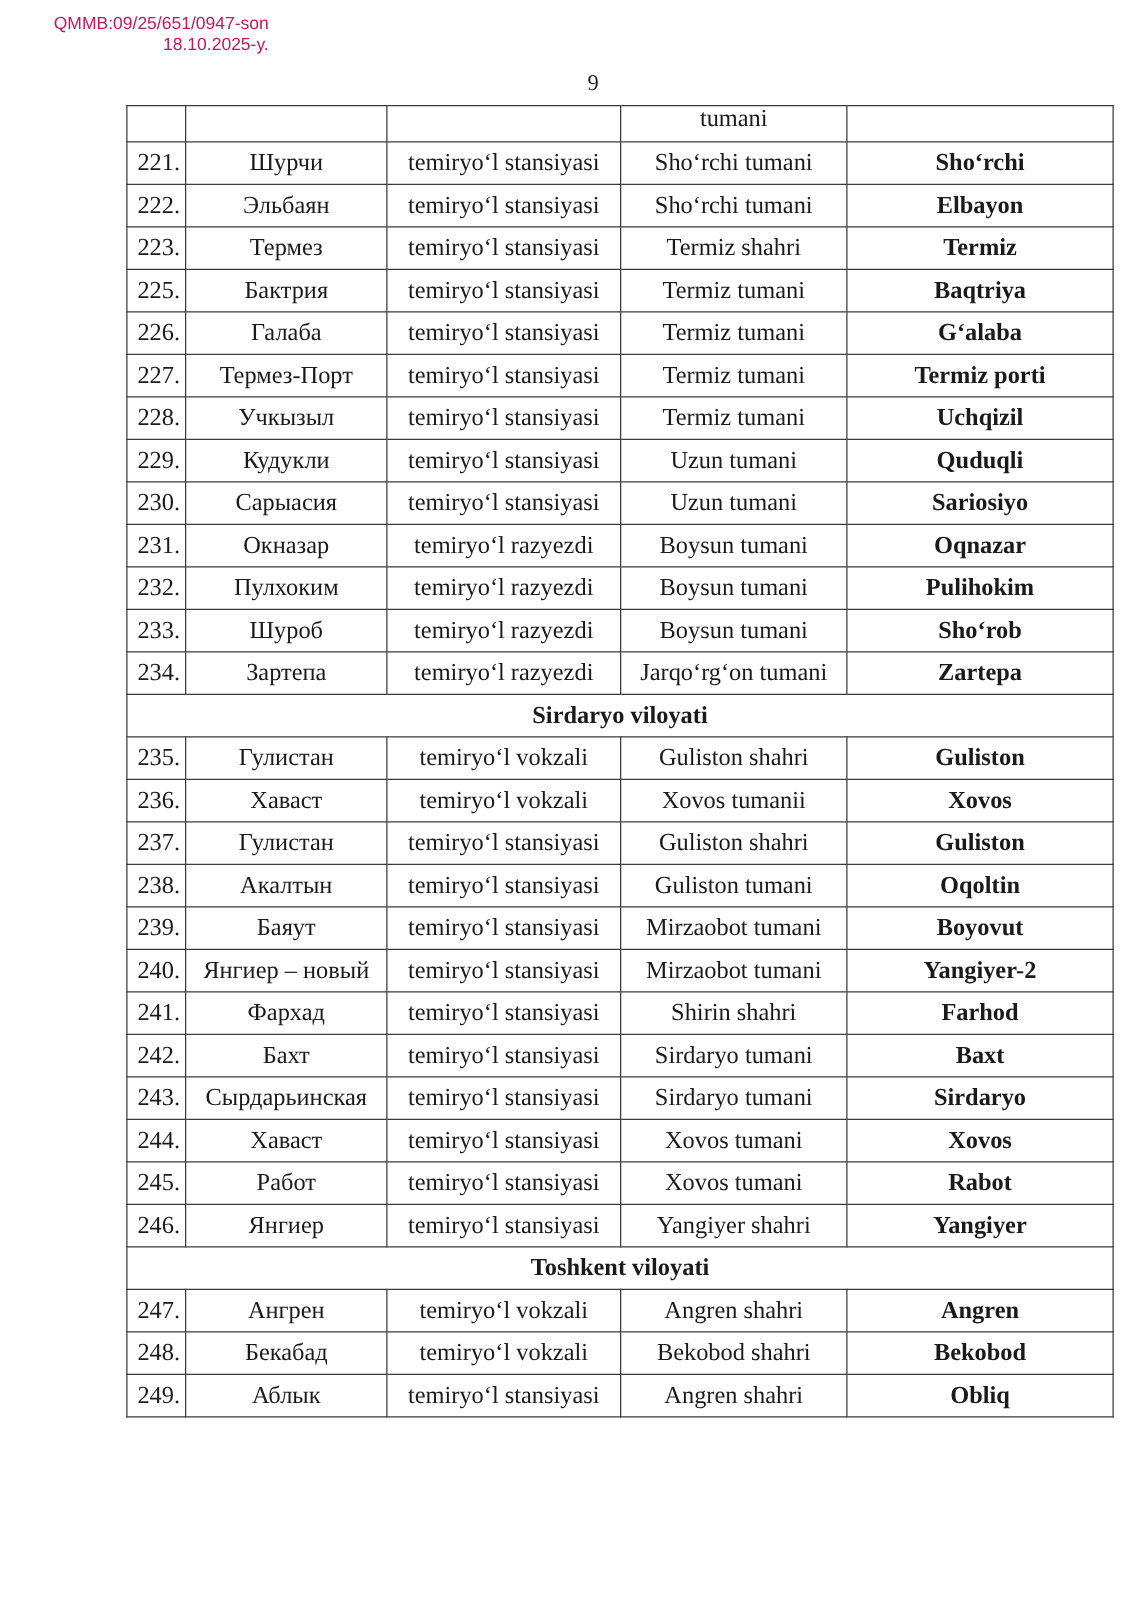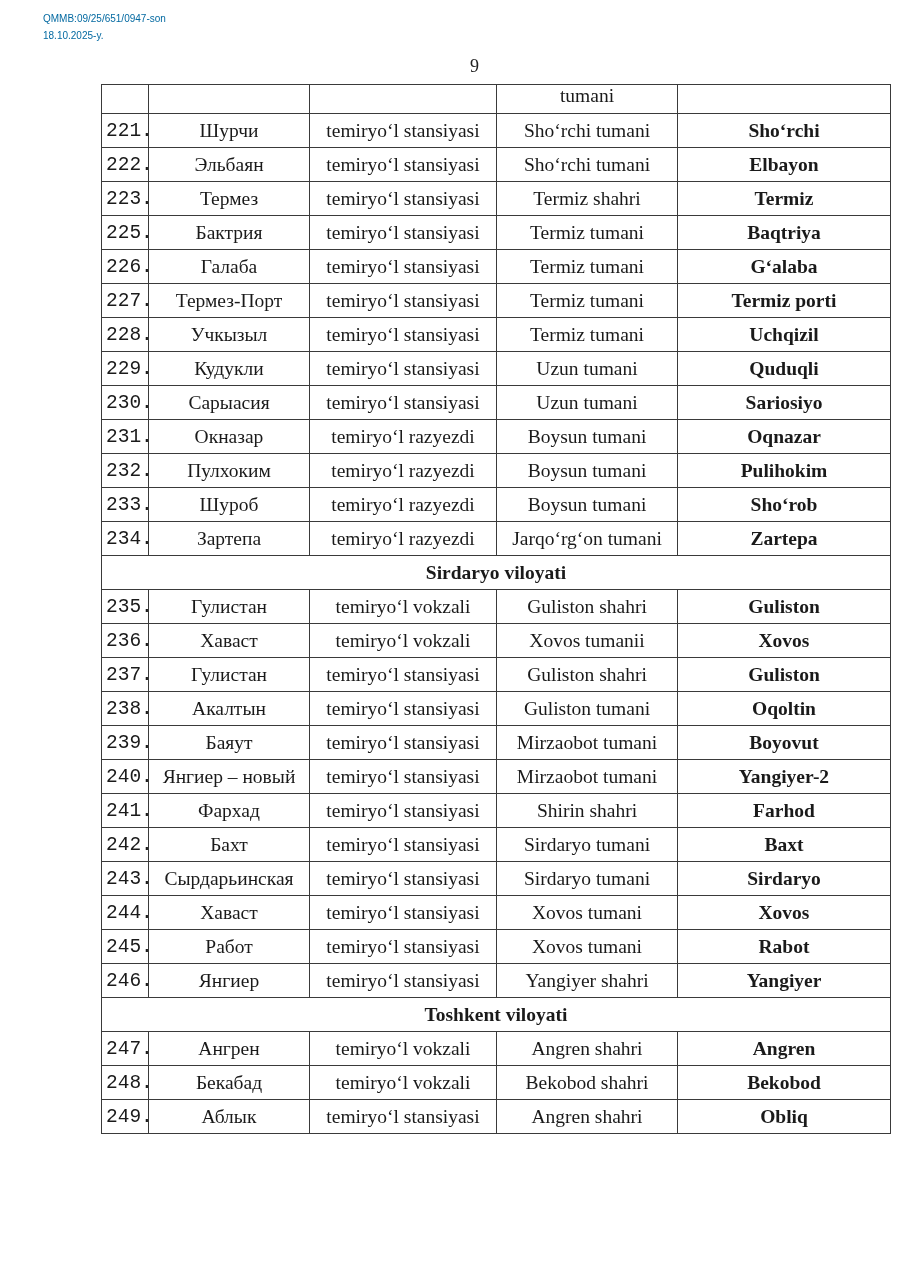--- a/index.html
+++ b/index.html
@@ -2,37 +2,38 @@
 <html><head>
 <meta charset="utf-8">
 <style>
   html, body { margin: 0; padding: 0; }
   body {
     width: 904px; height: 1280px; background: #ffffff; position: relative;
     font-family: "Liberation Serif", serif; color: #1a1a1a; overflow: hidden;
   }
   .stamp {
     position: absolute; left: 43px; top: 10px;
-    font-family: "Liberation Sans", sans-serif; font-size: 10px; line-height: 17px;
-    color: #0369a1;
+    font-family: "Liberation Sans", sans-serif; font-size: 14px; line-height: 17px;
+    color: #be185d;
+    text-align: right;
   }
   .page-number {
     position: absolute; left: 470px; top: 56px; font-size: 18px; color: #222;
   }
   table.doc-table {
     position: absolute; left: 101px; top: 84px;
     border-collapse: collapse; table-layout: fixed;
     width: 789px;
   }
   .doc-table td {
     border: 1.2px solid #3a3a3a; height: 33px; padding: 0;
     font-size: 19.5px; text-align: center; vertical-align: middle;
     white-space: nowrap; overflow: hidden;
   }
-  .doc-table td.num { text-align: center; padding-left: 4px; font-family: Liberation Mono, monospace; }
+  .doc-table td.num { text-align: center; padding-left: 4px; }
   .doc-table td.latin { font-weight: bold; }
   .doc-table tr.first td { height: 28px; vertical-align: top; line-height: 22px; }
   .doc-table tr.section td { font-weight: bold; margin-top: 37px; }
   col.c1 { width: 47px; } col.c2 { width: 161px; } col.c3 { width: 187px; }
   col.c4 { width: 181px; } col.c5 { width: 213px; }
 </style>
 </head>
 <body>
 
 <div class="stamp">

